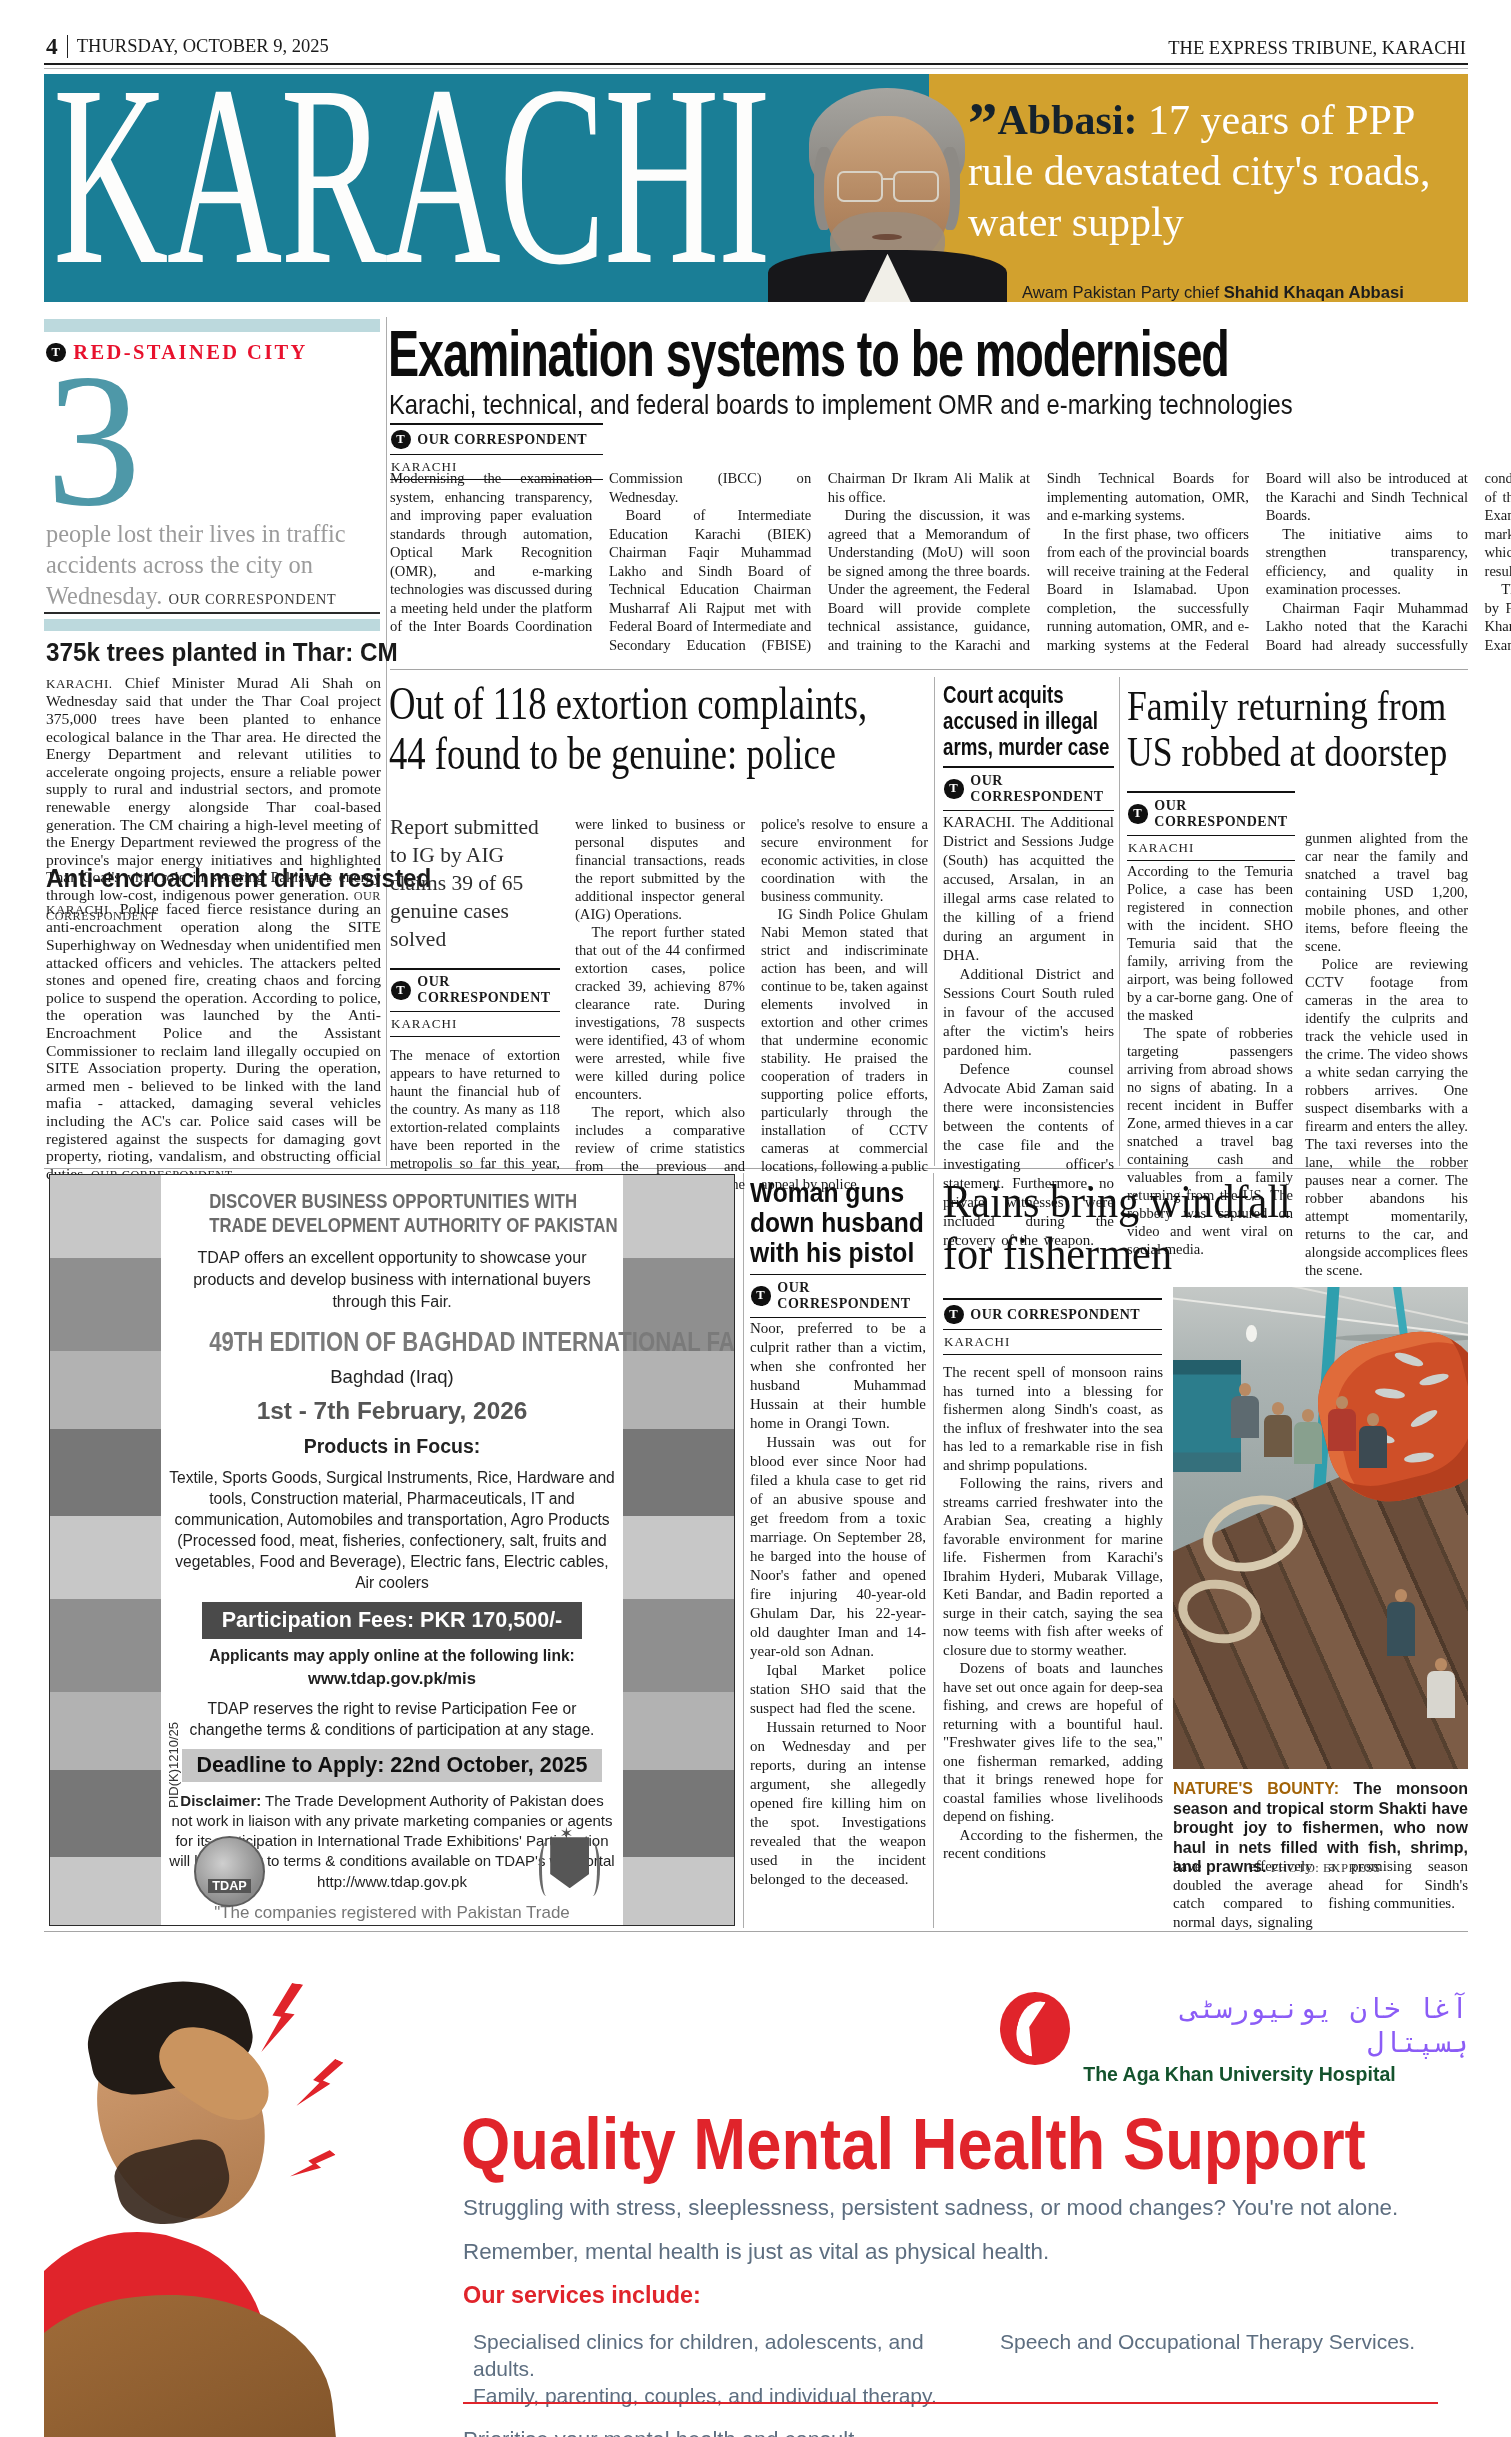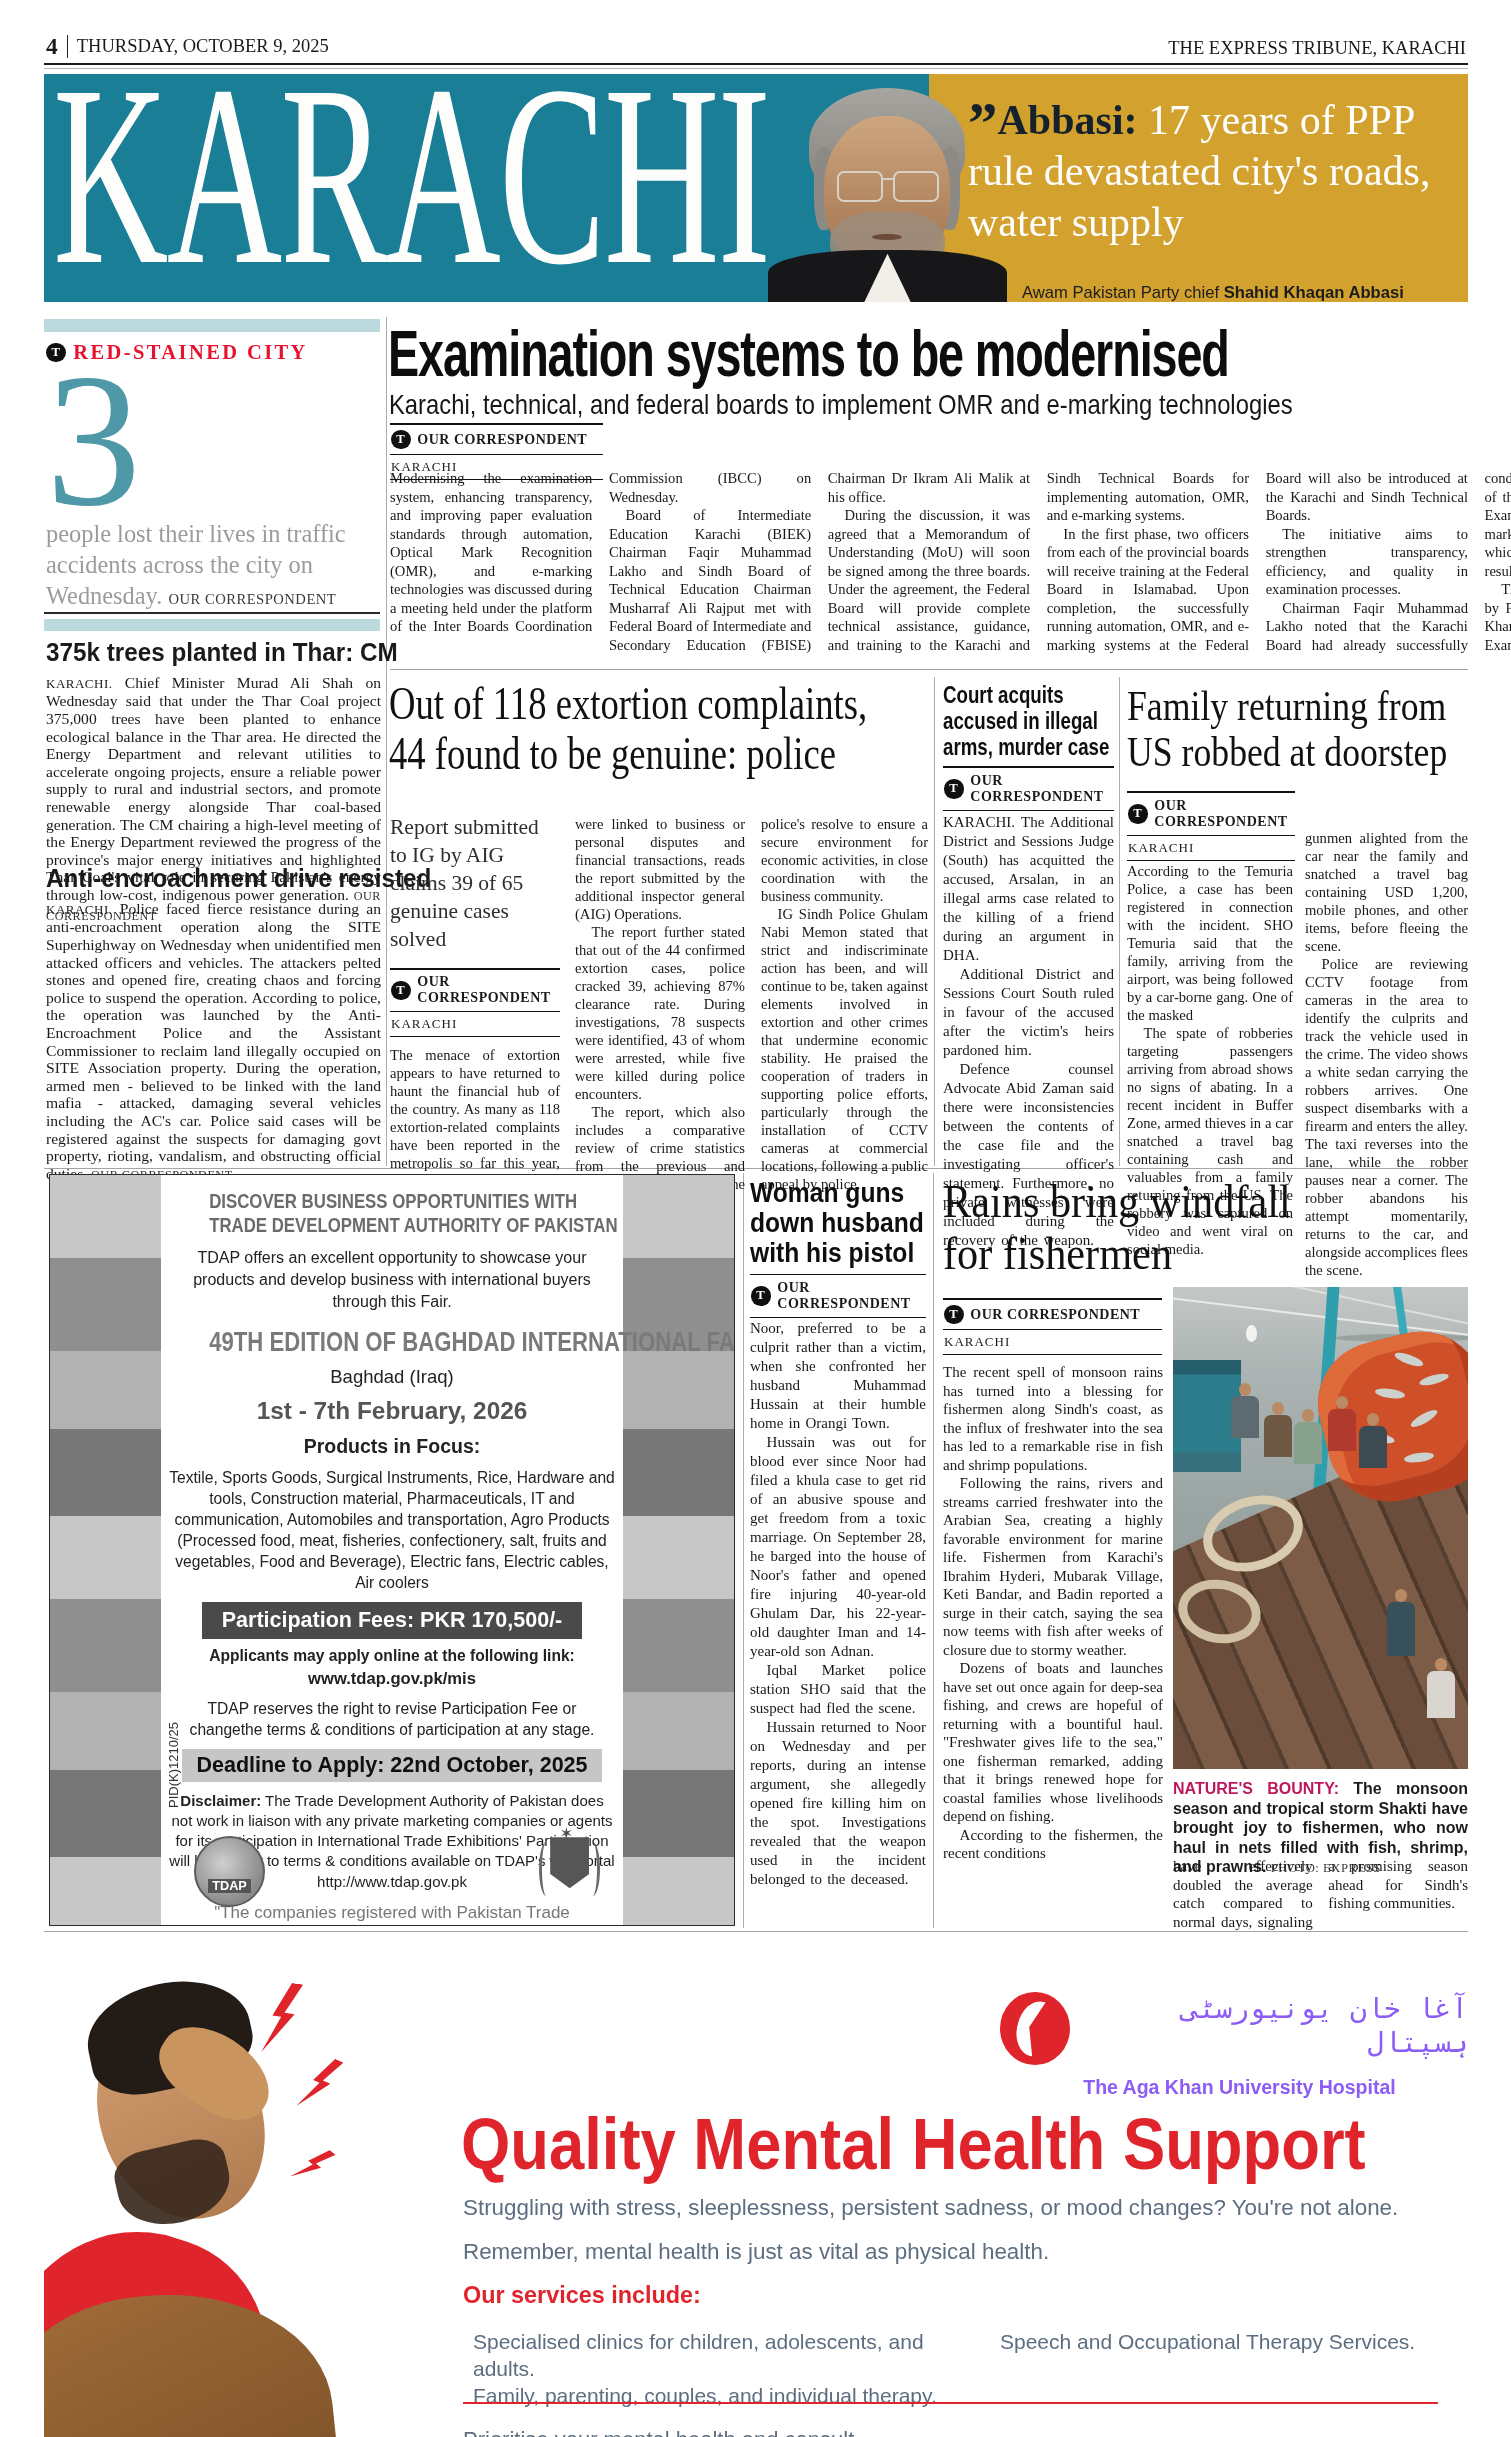--- a/index.html
+++ b/index.html
@@ -126,39 +126,39 @@
              box-shadow:inset -14.6px -19.5px 0 #b53f1e, inset 14.6px 14.6px 0 #e06b3a; }
   .fish { position:absolute; width:30px; height:8.8px; background:#ccd1ce; border-radius:50%; }
   .ph-rope { position:absolute; border:9.8px solid #d8cbb0; border-radius:50%; }
   .pg { position:absolute; }
   .pg .pg-h { width:12.7px; height:12.7px; border-radius:50%; background:#b98a63; margin:0 auto; }
   .pg .pg-b { width:28px; height:42px; border-radius:6.8px 6.8px 0 0; }
 
   
   .caption { left:1173px; top:1779px; width:295px; font-family:"Liberation Sans",sans-serif; font-weight:bold;
              font-size:16px; line-height:19.5px; text-align:justify; color:#1c1c1c; }
-  .cap-lead { color:#be185d; }
+  .cap-lead { color:#a16207; }
   .cap-credit { font-family:"Liberation Serif",serif; font-weight:normal; font-size:12.7px; letter-spacing:0.5px; color:#3c3c3c; }
 
   
   .aku { left:44px; top:1938px; width:1424px; height:566px; background:#fff; overflow:hidden; font-family:"Liberation Sans",sans-serif; }
   .man { position:absolute; left:0; top:0; width:385px; height:566px; overflow:hidden; }
   .man-red { position:absolute; left:-44px; top:293px; width:263px; height:283px; background:#e0242b; border-radius:50% 45% 42% 50%; transform:rotate(18deg); }
   .man-shirt { position:absolute; left:-34px; top:356px; width:322px; height:229px; background:linear-gradient(160deg,#a06c39,#7c5027); border-radius:42% 55% 0 0; transform:rotate(-6deg); }
   .man-head { position:absolute; left:56px; top:73px; width:161px; height:210px; background:linear-gradient(170deg,#c99569 25%,#b07c4f); border-radius:48% 52% 46% 54%; transform:rotate(-14deg); }
   .man-hair { position:absolute; left:43px; top:45px; width:164px; height:105px; background:#221b16; border-radius:60% 62% 45% 40%; transform:rotate(-12deg); }
   .man-beard { position:absolute; left:73px; top:207px; width:113px; height:78px; background:#39291e; border-radius:32% 32% 55% 55%; transform:rotate(-13deg); opacity:.92; }
   .man-hand { position:absolute; left:112px; top:98px; width:119px; height:73px; background:#ca945f; border-radius:48% 52% 42% 42%; transform:rotate(33deg); }
   .bolt { position:absolute; background:#e0242b; clip-path:polygon(62% 0,18% 48%,44% 48%,0 100%,82% 42%,52% 42%,95% 0); }
   .aku-logo { position:absolute; left:956px; top:54px; display:flex; gap:13.7px; align-items:flex-start; }
   .aku-mark { width:73px; height:73px; border-radius:50%; background:#e0242b; position:relative; }
   .aku-mark span { position:absolute; left:16.6px; top:8.8px; width:40px; height:56px; background:#fff; border-radius:50%;
                    clip-path:polygon(0 0,55% 0,30% 50%,55% 100%,0 100%); transform:rotate(14deg); }
   .aku-urdu { font-family:Liberation Mono, monospace; font-size:28px; color:#8b5cf6; direction:rtl; }
-  .aku-org { font-weight:bold; font-size:19.5px; color:#8b5cf6; margin-top:16px; }
+  .aku-org { font-weight:bold; font-size:19.5px; color:#14532d; margin-top:3px; }
   .aku-head { position:absolute; left:417px; top:165px; font-weight:bold; font-size:72px; color:#e0242b;
               transform:scaleX(.88); transform-origin:left top; white-space:nowrap; }
   .aku-p { position:absolute; left:419px; font-size:22.4px; color:#5d6e80; }
   .aku-serv { position:absolute; left:419px; top:344px; font-weight:bold; font-size:23.4px; color:#e0242b; }
   .svc { font-size:21px; line-height:27px; color:#5d6e80; }
   .aku-rule { position:absolute; left:419px; width:975px; top:464px; height:1.5px; background:#e0242b; }
   .aku-close1 { position:absolute; left:419px; top:489px; font-size:22px; color:#5d6e80; }
 </style>
 </head>
 <body>

